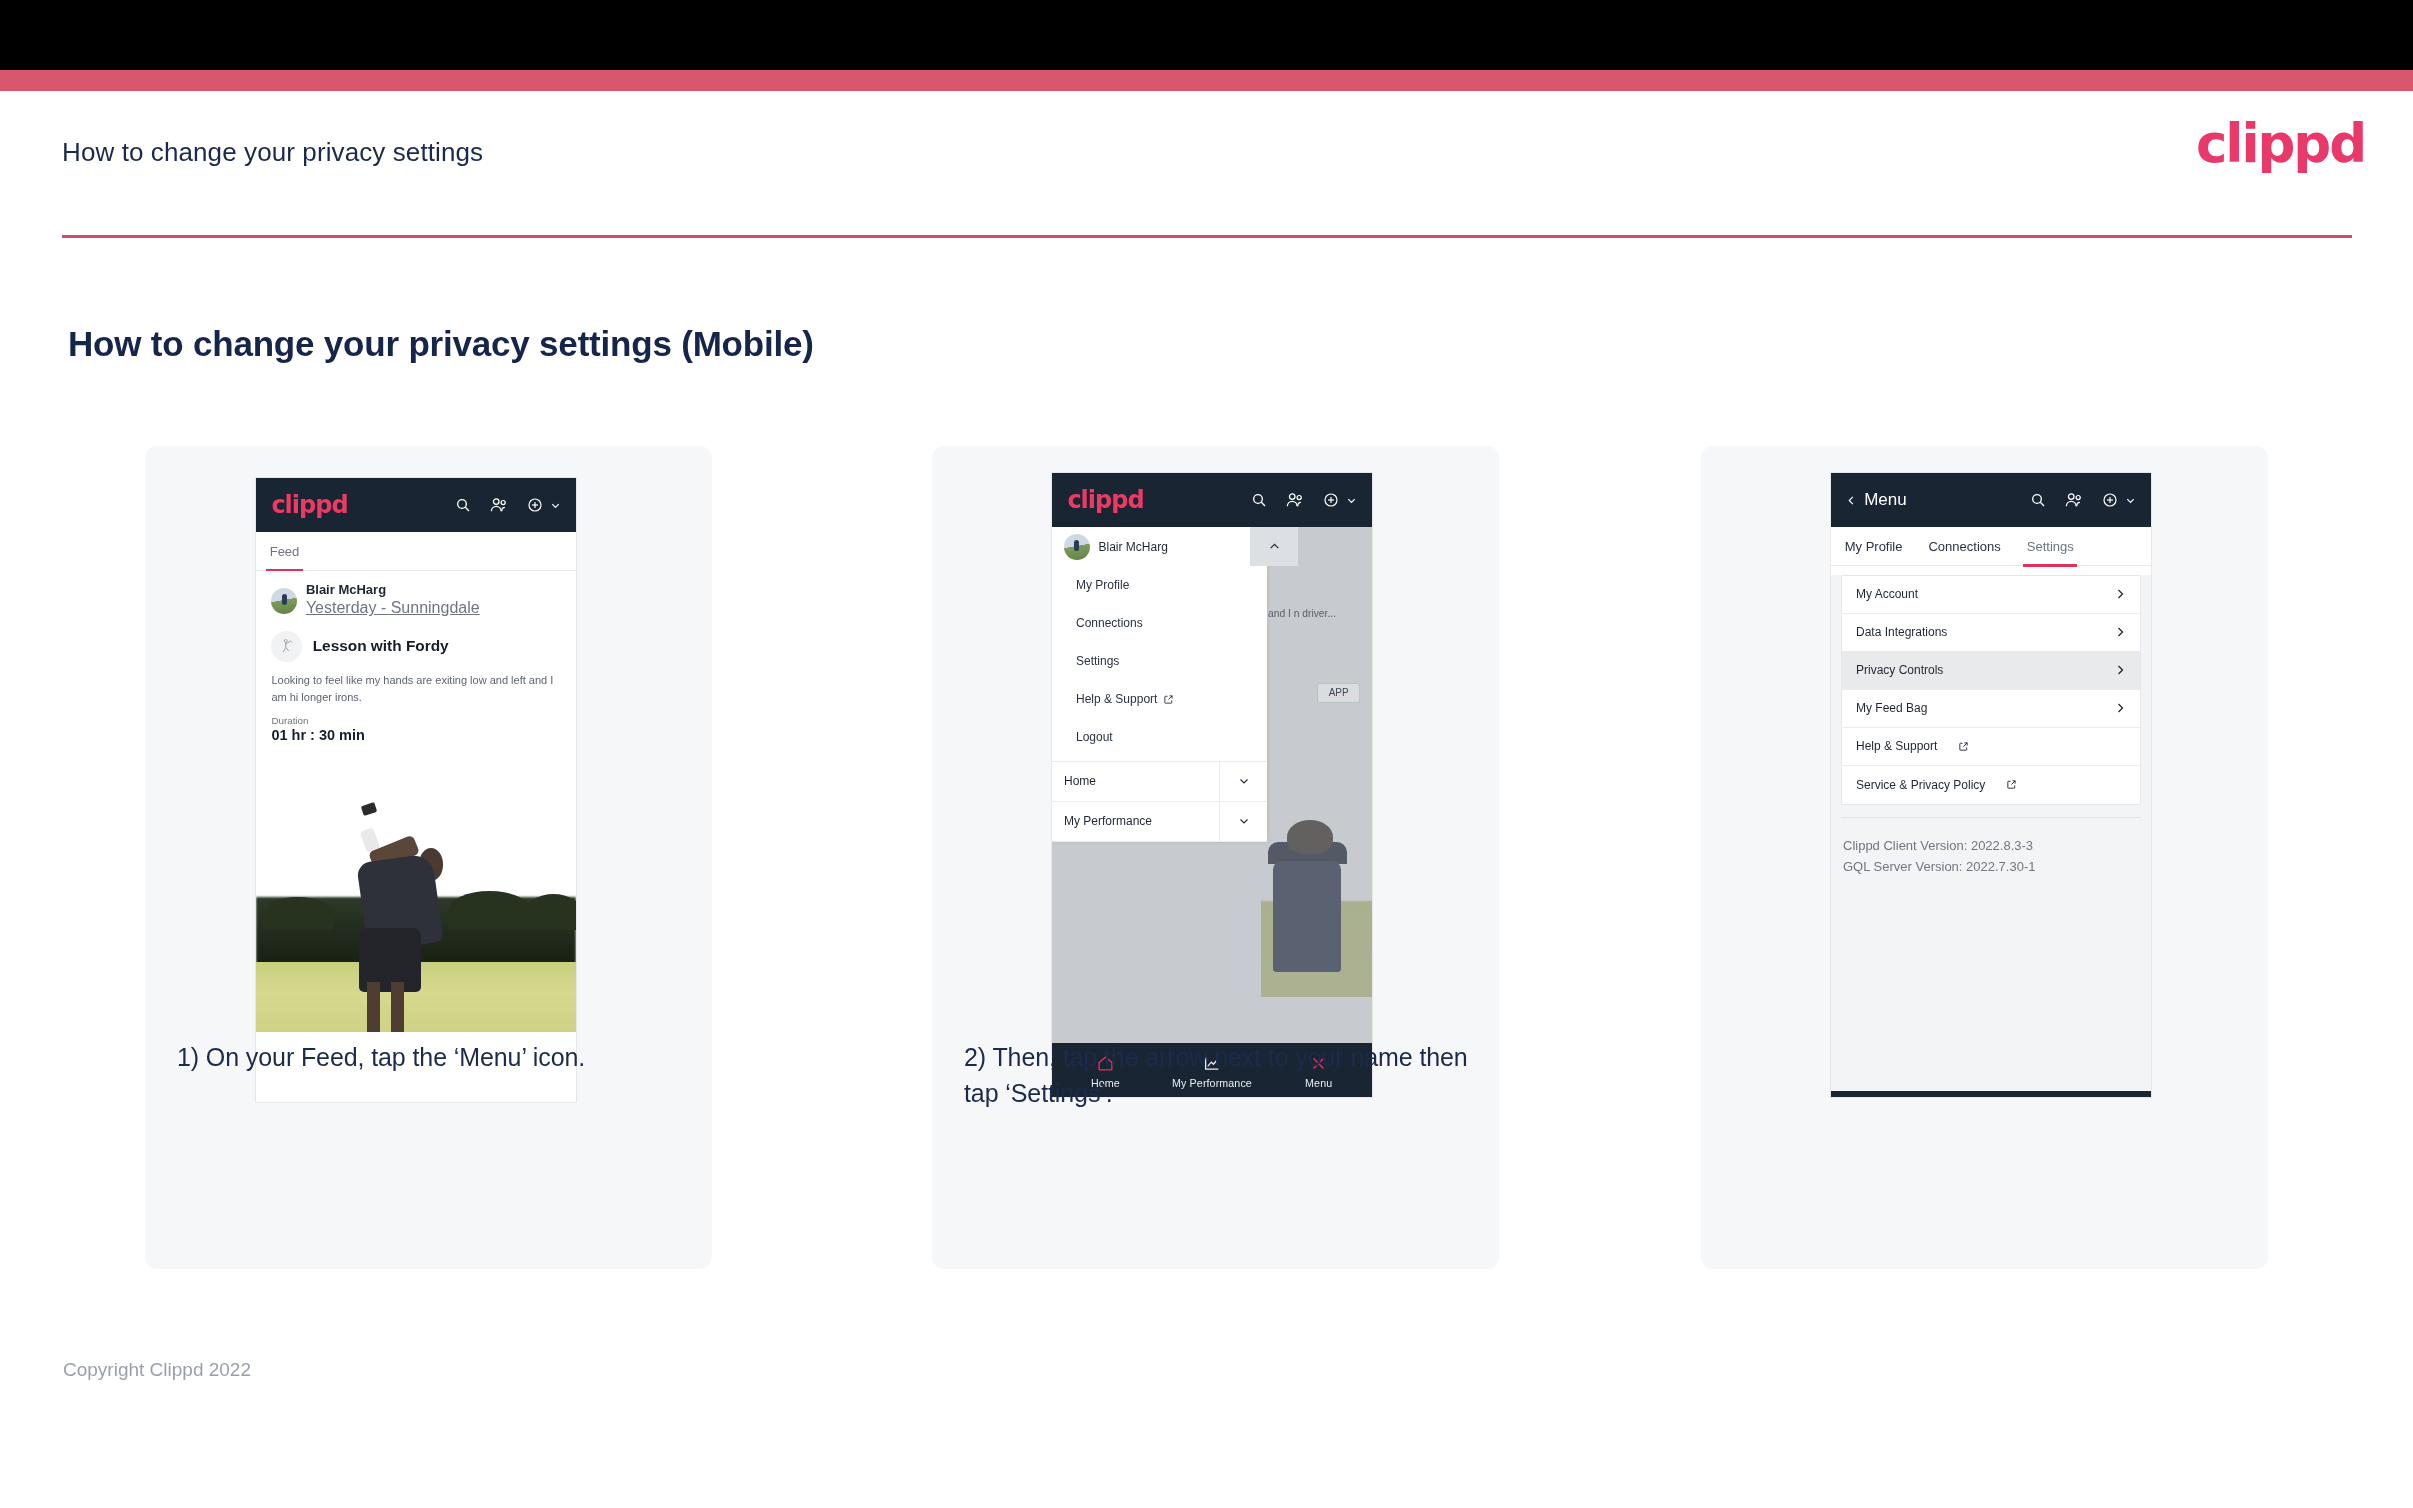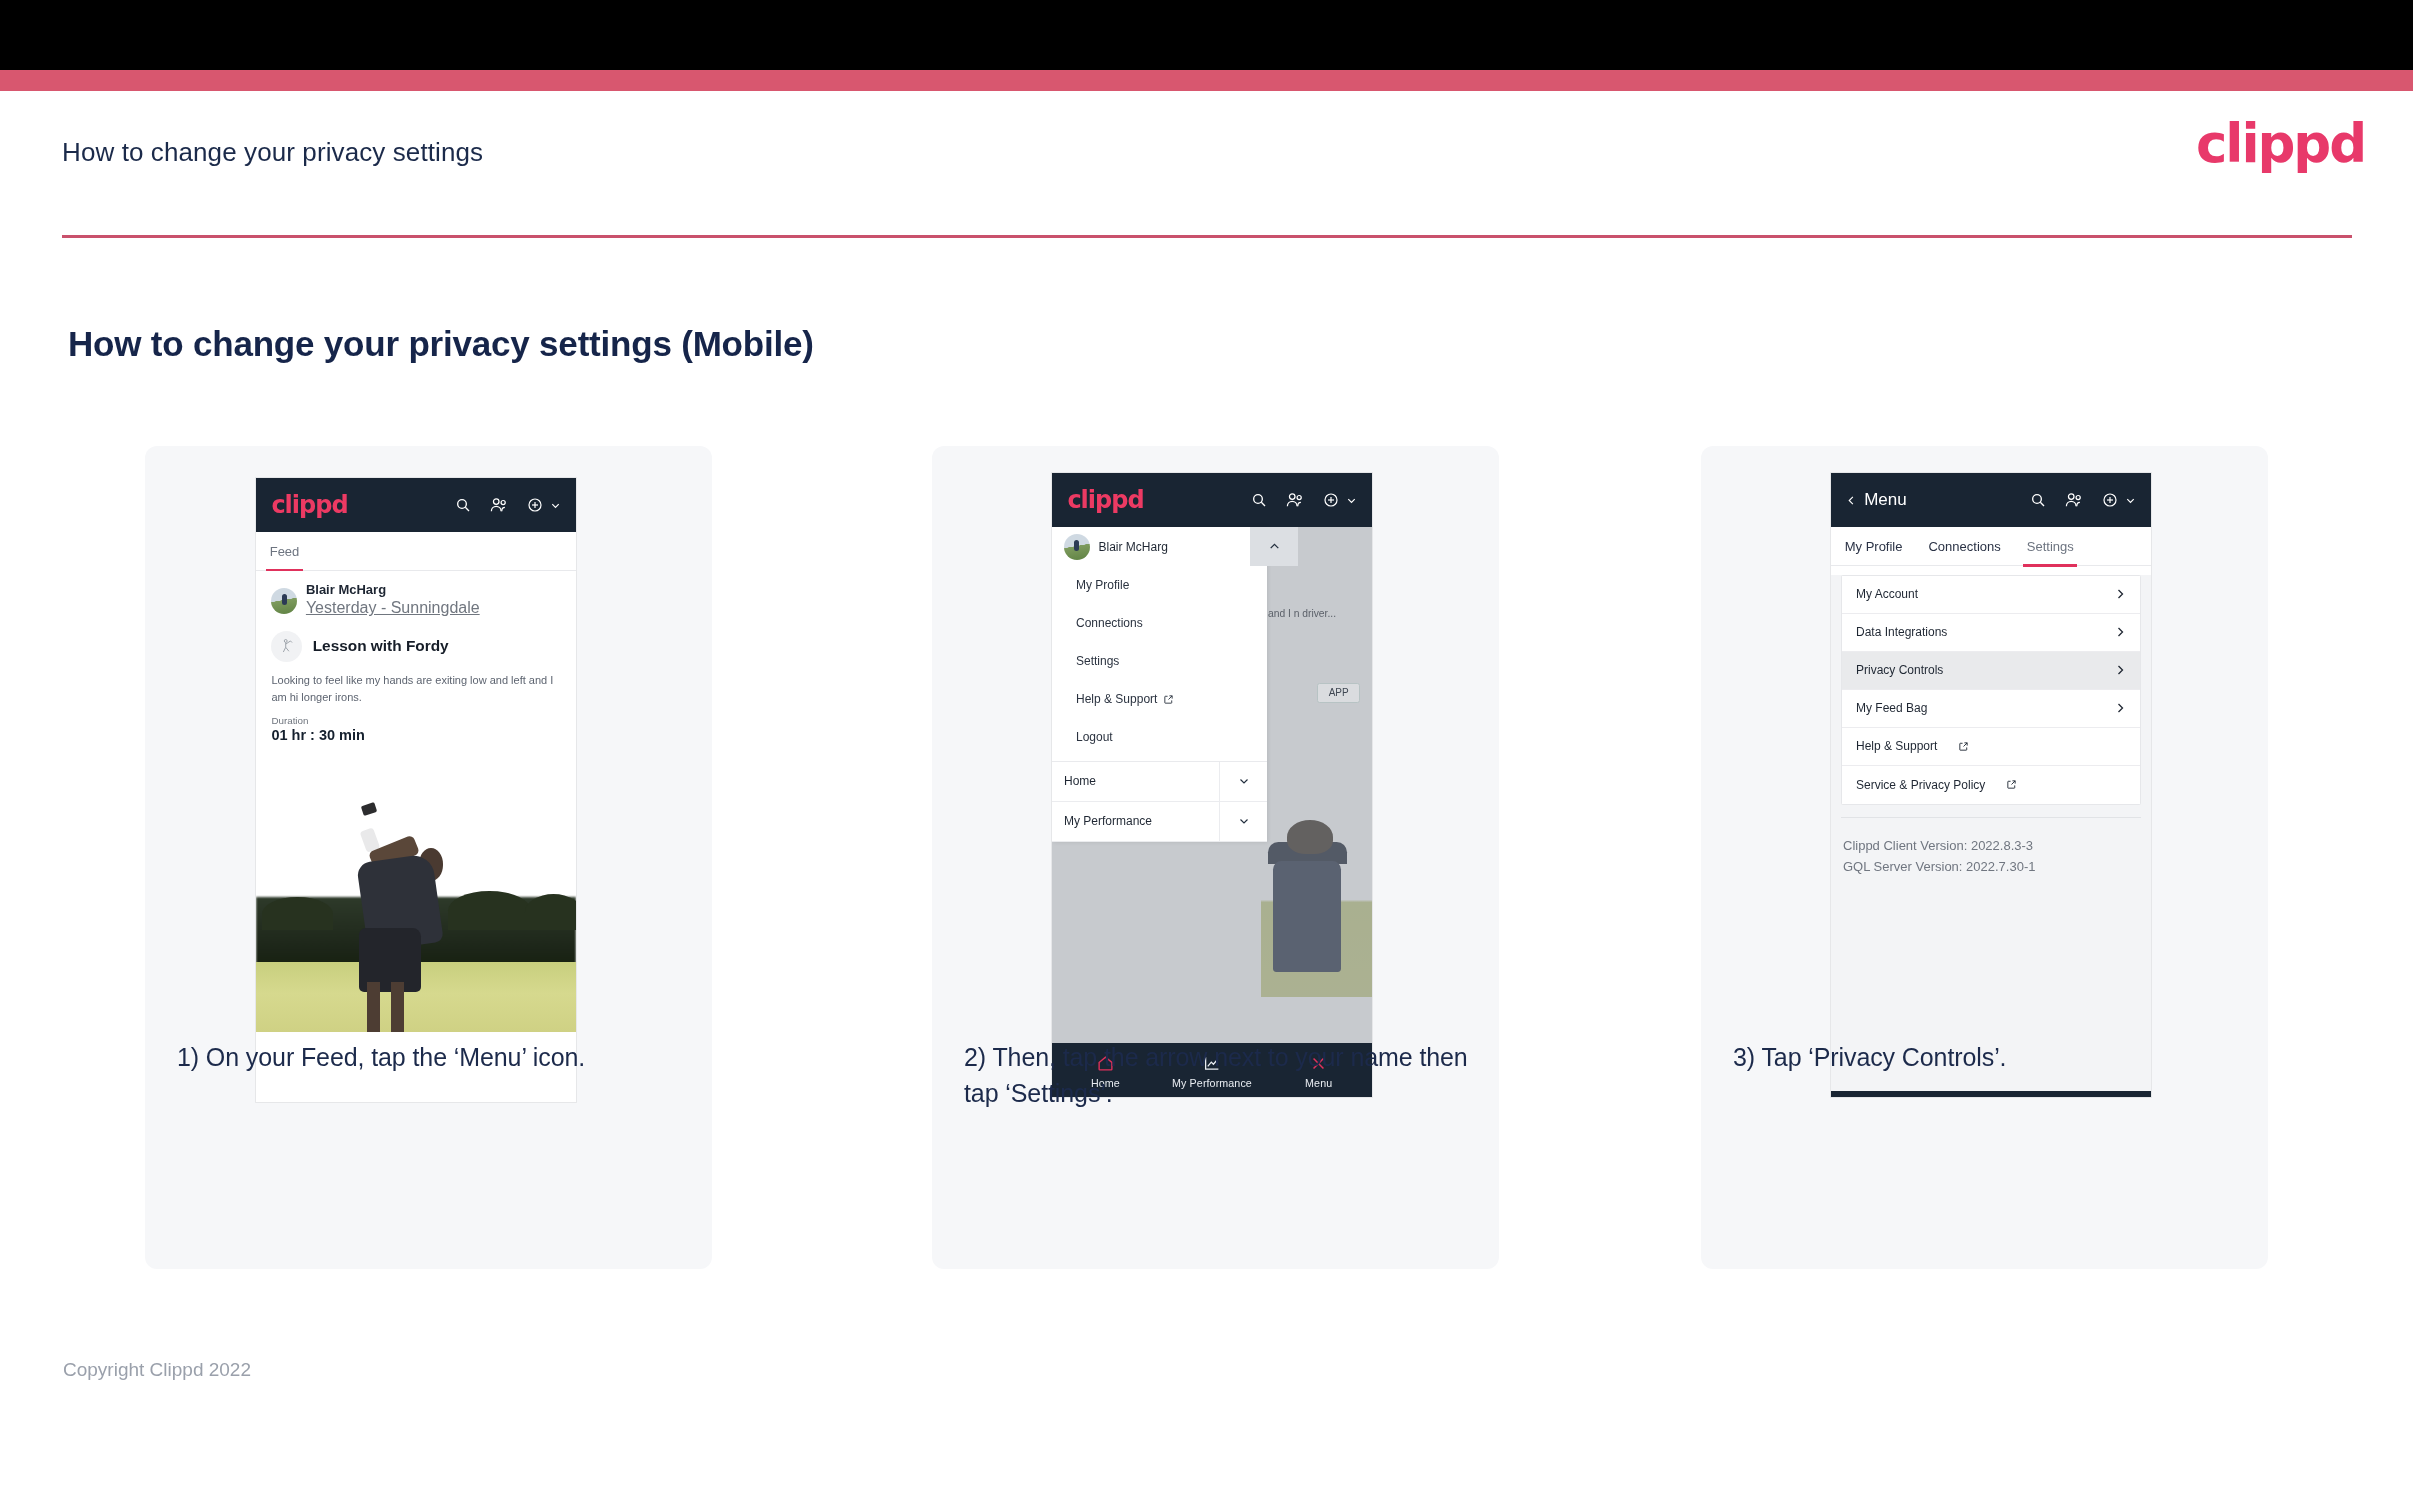--- a/index.html
+++ b/index.html
@@ -548,21 +548,20 @@
           </div>
         </div>
 
         <div class="bottomnav">
           
           
           
         </div>
       </div>
 
-      <div class="caption" style="position:absolute;left:32px;top:594px;width:513px">3) Tap ‘Privacy Controls’.</div>
     </div>
 
   </div>
 
   <div class="footer">Copyright Clippd 2022</div>
 
 </div>
 
 
 </body></html>

